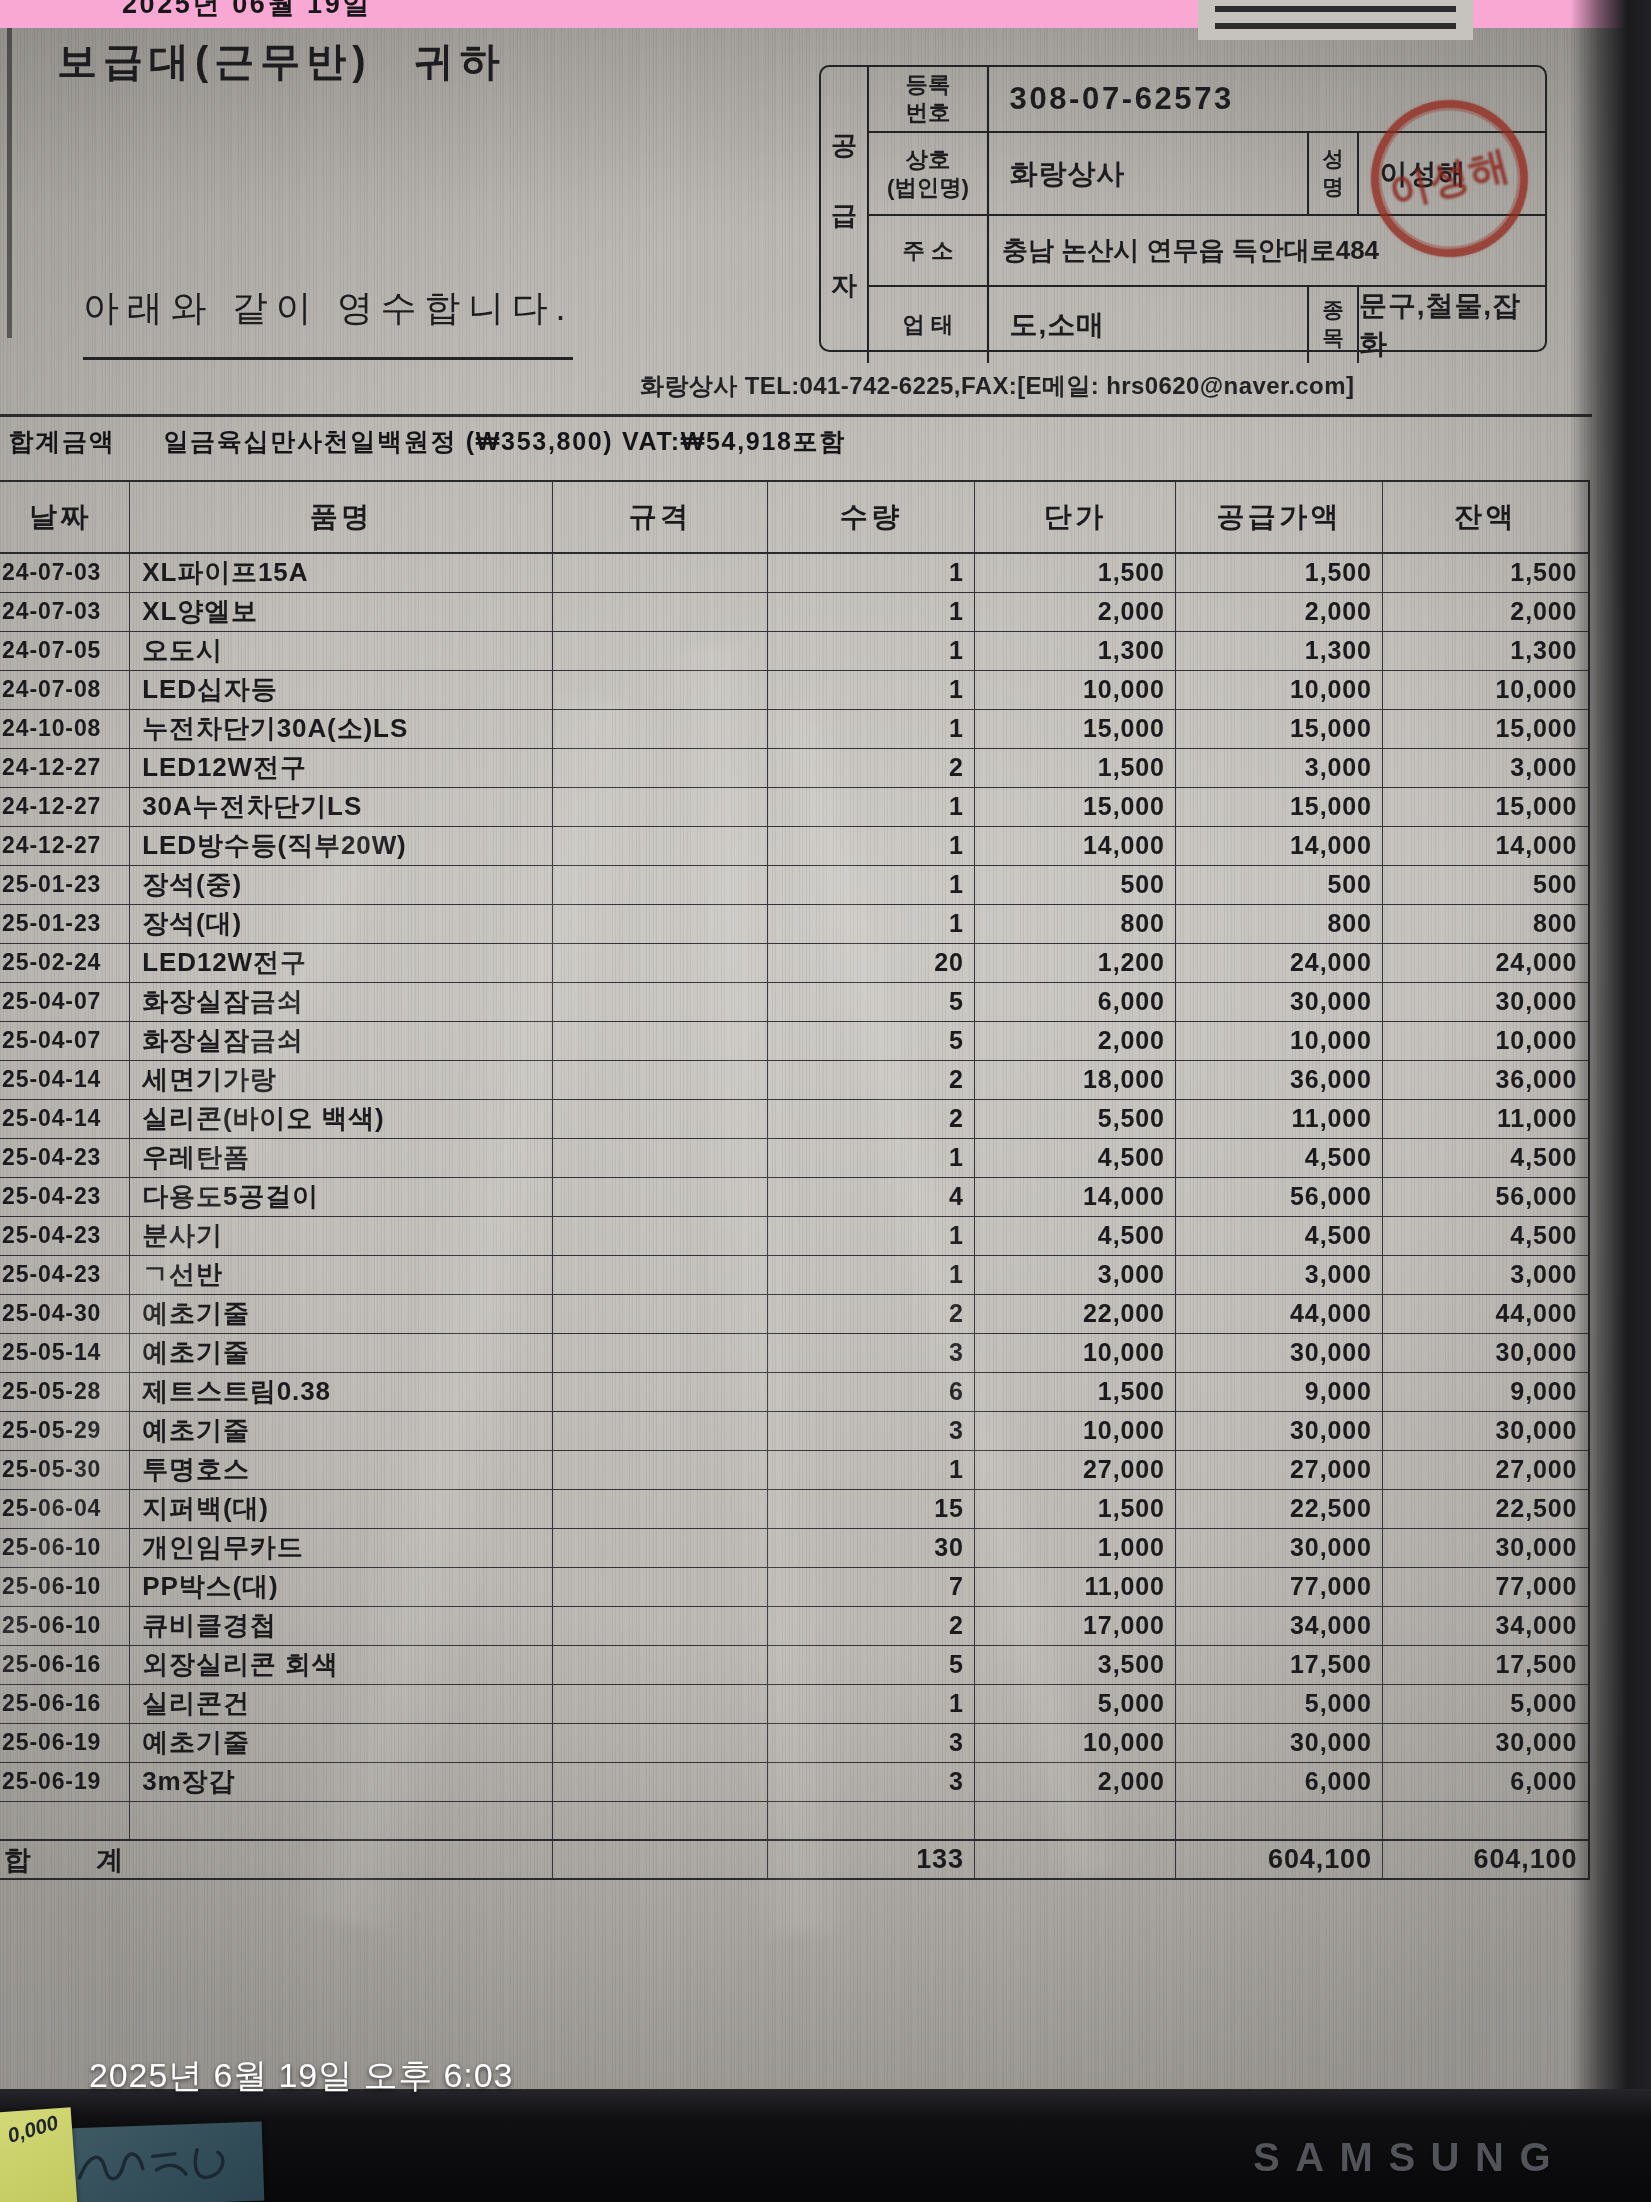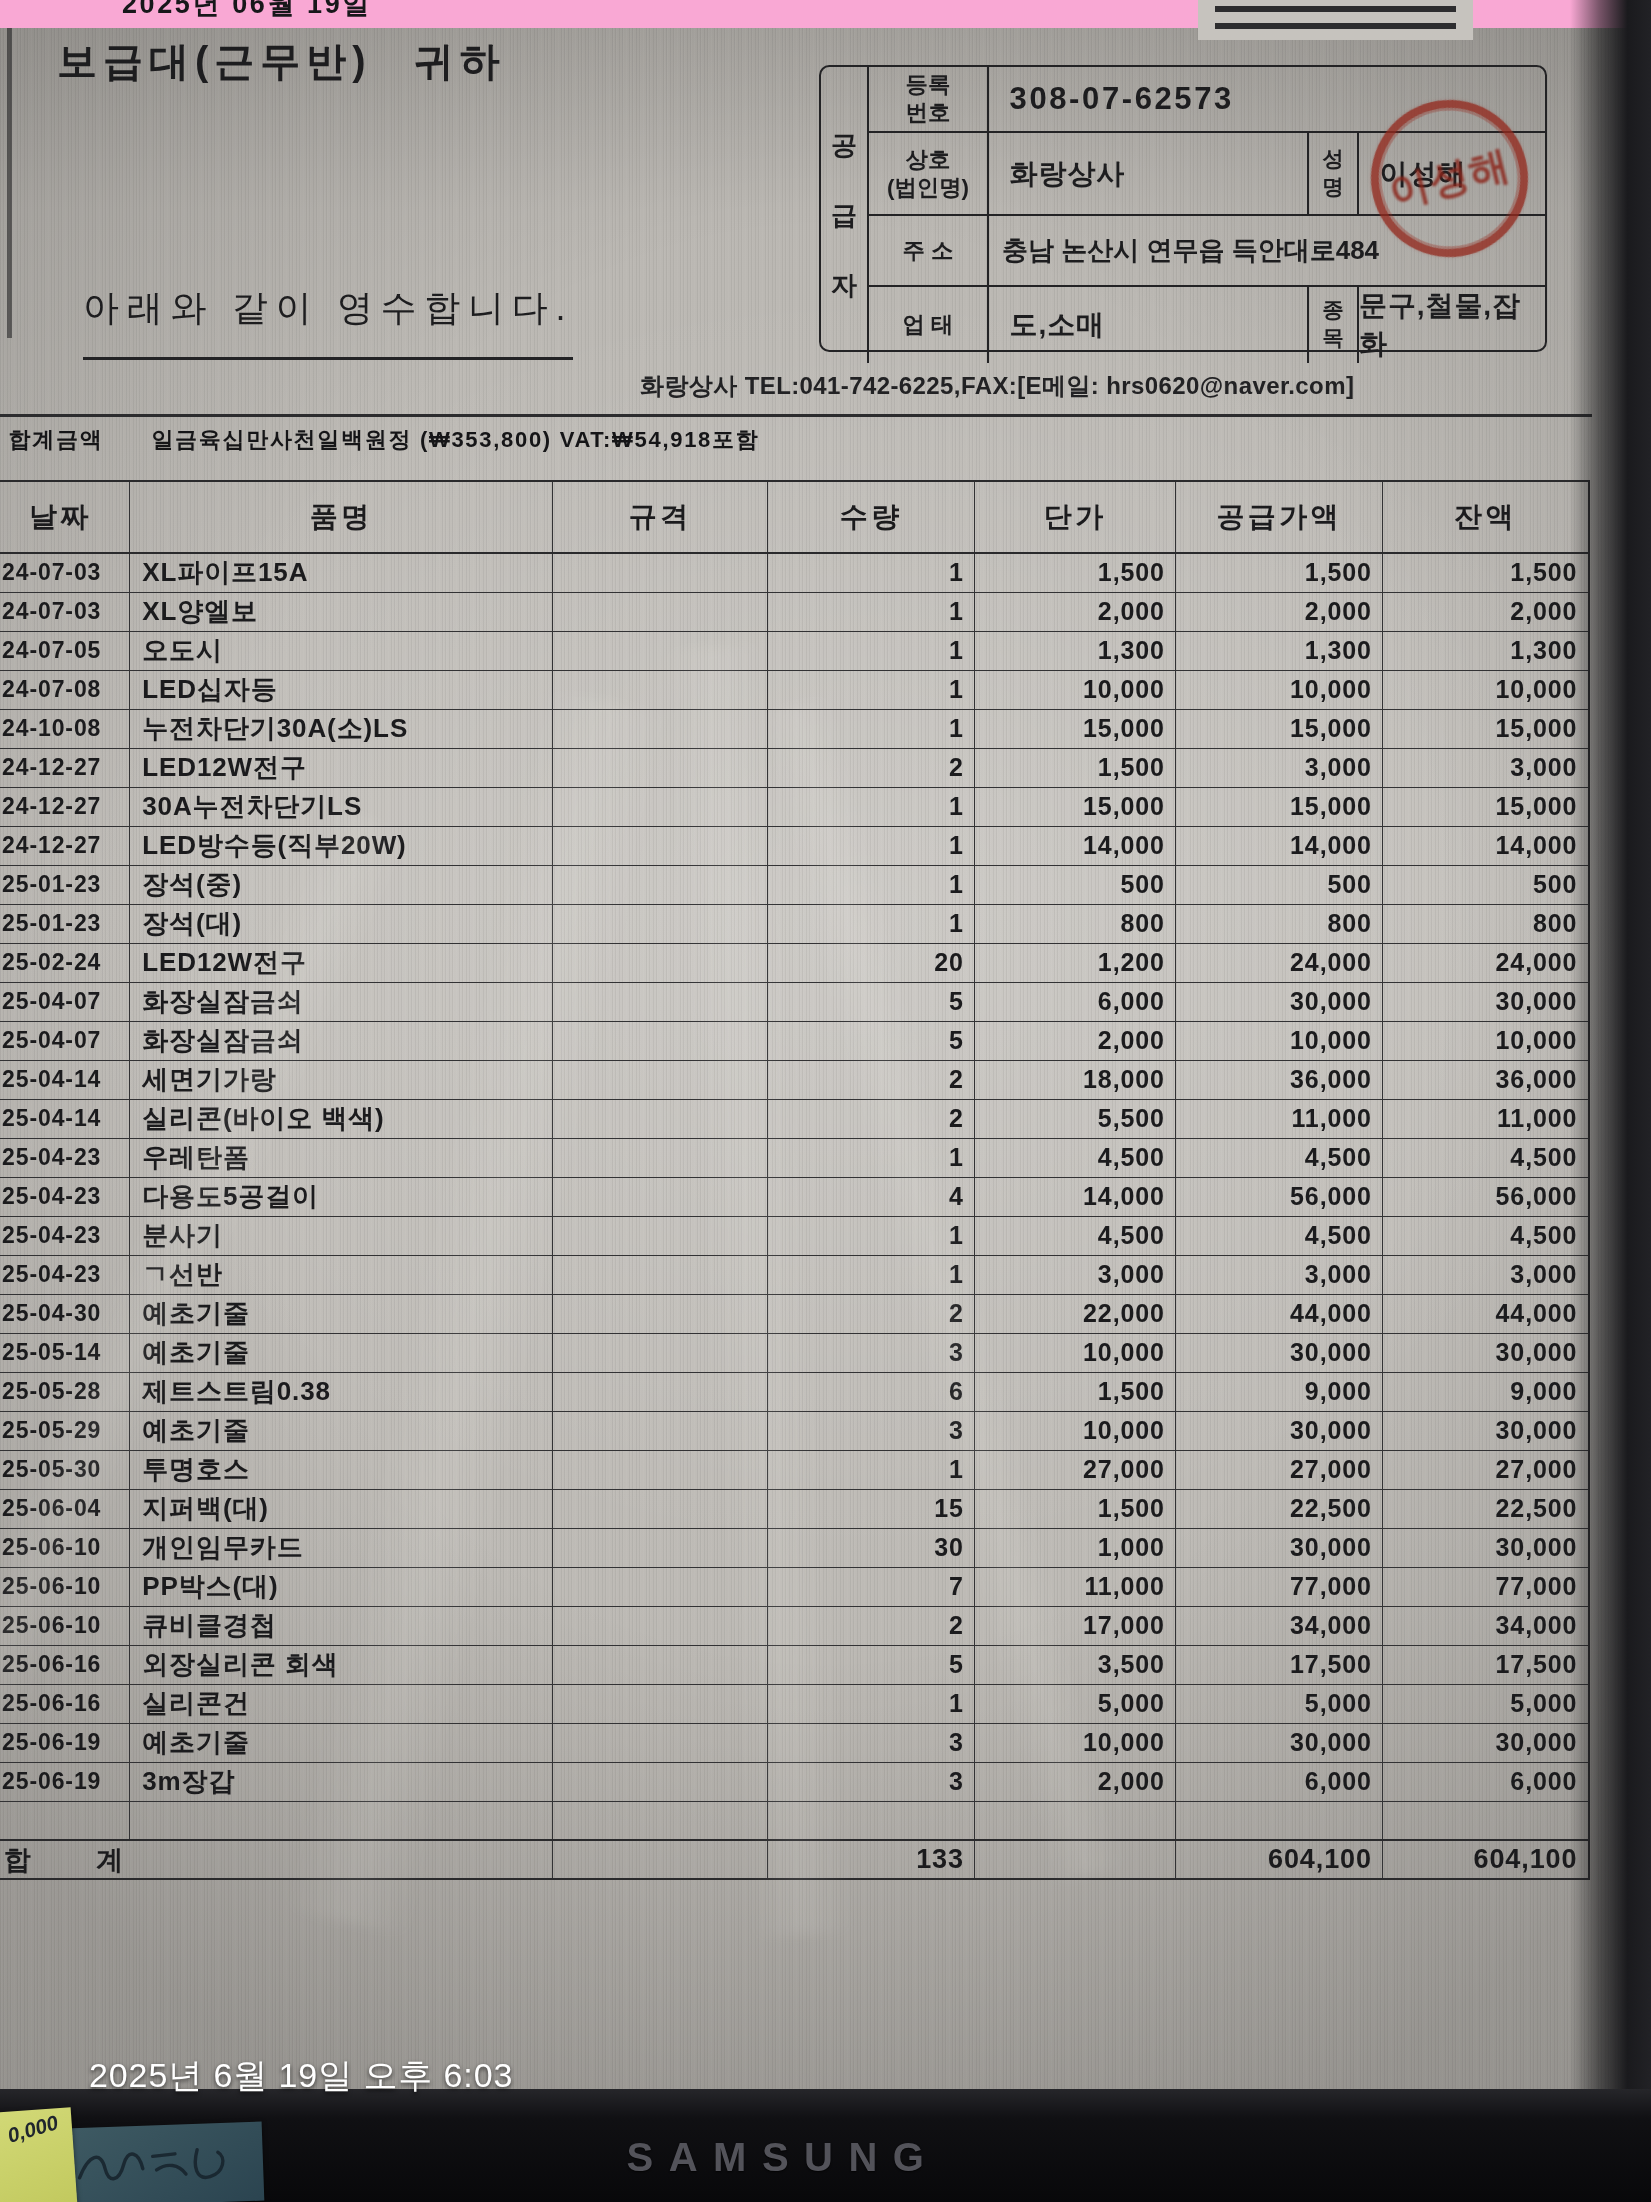--- a/index.html
+++ b/index.html
@@ -41,21 +41,21 @@
   
   .title-row { position:absolute; left:57px; top:34px; display:flex; gap:42px; z-index:4;
     font-size:40px; font-weight:bold; color:#1d1d1f; letter-spacing:6px; }
   .receipt-statement { position:absolute; left:83px; top:284px; z-index:4;
     font-size:36px; font-weight:normal; color:#1d1d1f; letter-spacing:7.7px;
     border-bottom:3.4px solid #232325; padding-bottom:24px; }
   .contact-line { position:absolute; left:640px; top:370px; width:921px; z-index:4;
     font-size:24px; font-weight:600; color:#222224; letter-spacing:0.4px; }
   .rule-1 { position:absolute; left:0; top:414px; width:1592px; height:2.6px; background:#2c2c2e; z-index:4; }
   .grand-total-line { position:absolute; left:8.6px; top:425px; z-index:4; display:flex; gap:48px;
-    font-size:22px; font-weight:bold; color:#151517; letter-spacing:1.7px; }
+    font-size:25px; font-weight:bold; color:#151517; letter-spacing:1.7px; }
 
   
   .supplier-box { position:absolute; left:819px; top:65px; width:728px; height:287px; z-index:4;
     border:2.6px solid #232325; border-radius:10.3px;
     display:grid; grid-template-columns:46px 120px 1fr 50px 188px; grid-template-rows:64px 83px 71px 1fr;
     color:#1d1d1f; }
   .supplier-box .cell { border-left:2.6px solid #232325; border-top:2.6px solid #232325;
     display:flex; align-items:center; }
   .supplier-box .cell.r1 { border-top:none; }
   .supplier-box .cell.c1 { border-left:none; }
@@ -94,21 +94,21 @@
   td.num { font-size:25px; font-weight:600; text-align:right; padding-right:10.3px; letter-spacing:0.9px; }
   tr.filler td { height:186px; border-top:1.7px solid #323234; border-bottom:2.6px solid #2a2a2c; }
   tr.total-row td { height:53px; font-size:27px; font-weight:bold; }
   tr.total-row td.t-label { text-align:left; padding-left:12px; letter-spacing:29px; }
 
   
   .right-bezel { position:absolute; right:0; top:0; width:82px; height:2104px; z-index:8;
     background:linear-gradient(90deg, rgba(18,18,20,0) 0%, rgba(18,18,20,.55) 35%, #1a1a1d 70%, #222226 100%); }
   .bottom-bezel { position:absolute; left:0; top:2089px; width:1652px; height:114px; z-index:9;
     background:linear-gradient(180deg,#26262a 0%, #101013 26%, #08080a 100%); }
-  .brand { position:absolute; left:0; top:2135px; width:1566px; text-align:center; z-index:10;
+  .brand { position:absolute; left:0; top:2135px; width:1566px; text-align:right; z-index:10;
     font-size:40px; font-weight:bold; letter-spacing:15.5px; color:#53535a;
     text-shadow:0 0.9px 1.7px rgba(0,0,0,.8); }
   .timestamp { position:absolute; left:89px; top:2053px; z-index:11;
     font-size:34px; font-weight:normal; color:#ffffff; letter-spacing:0.9px;
     text-shadow:0 1.7px 4.3px rgba(0,0,0,.65); }
   .note-yellow { position:absolute; left:-5.2px; top:2110px; width:79px; height:96px; z-index:12;
     background:linear-gradient(160deg,#d2d977 0%, #c2c95e 100%); transform:rotate(-4deg);
     box-shadow:0 1.7px 5.2px rgba(0,0,0,.5); display:flex; align-items:flex-start; justify-content:center; }
   .note-yellow span { margin-top:6.9px; font-size:20.6px; font-weight:bold; color:#20262e; transform:rotate(-12deg); font-style:italic; }
   .note-teal { position:absolute; left:67px; top:2125px; width:196px; height:79px; z-index:11;

